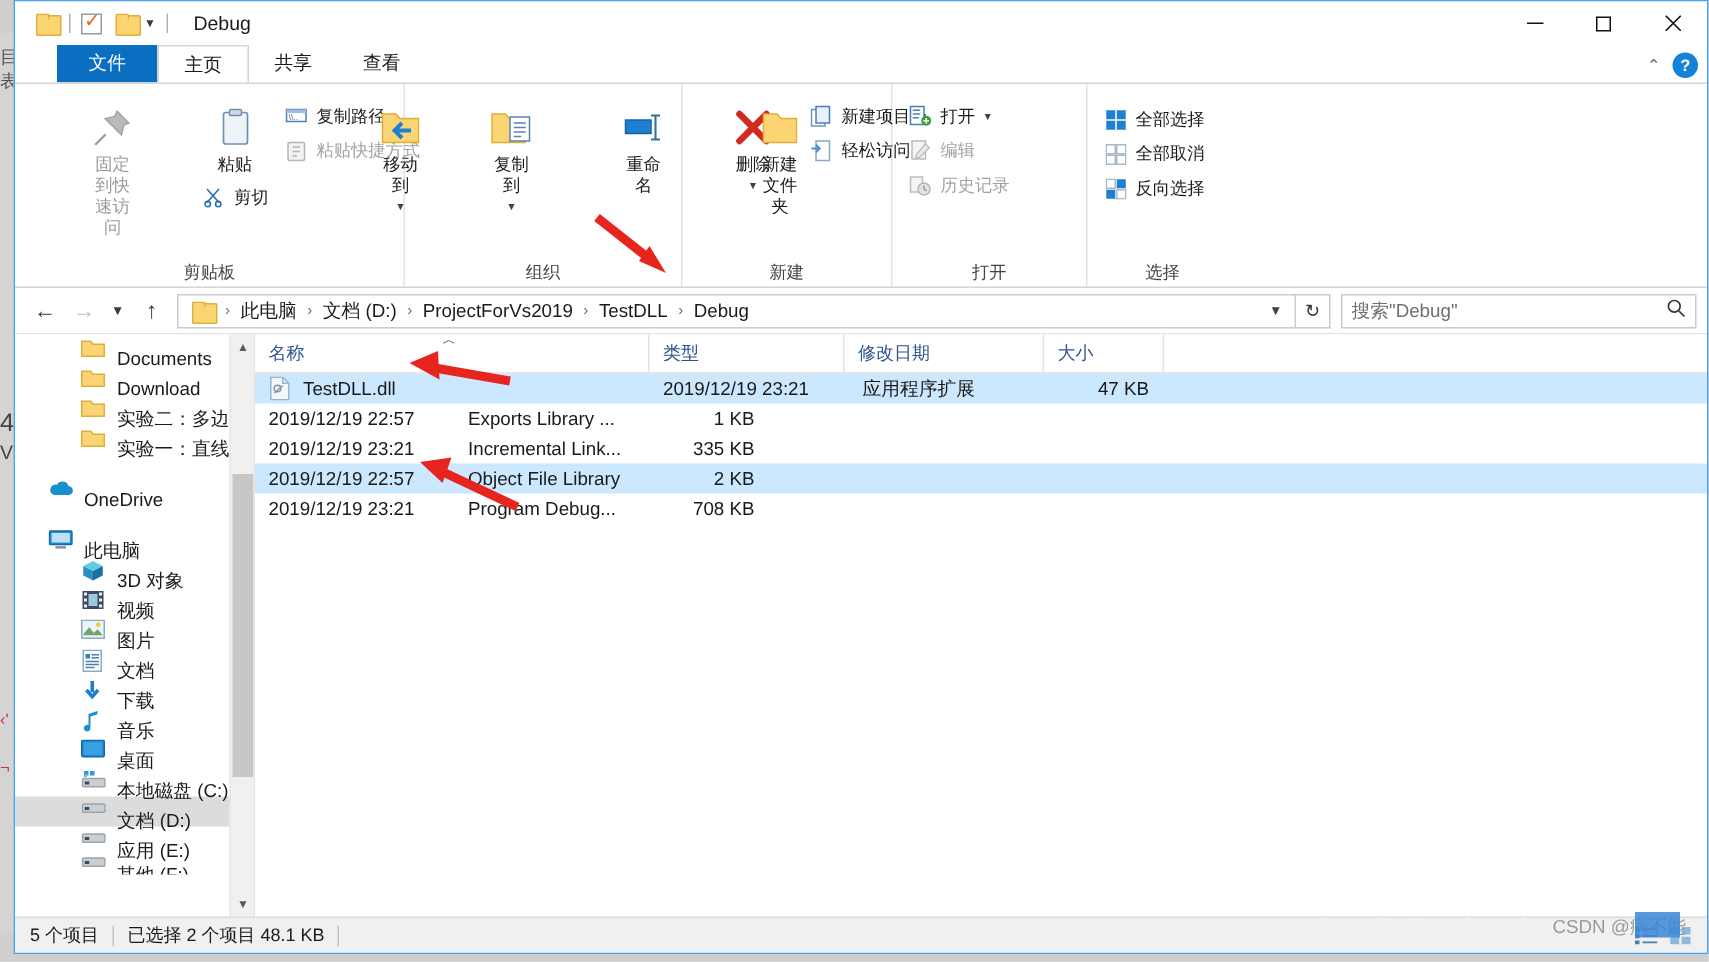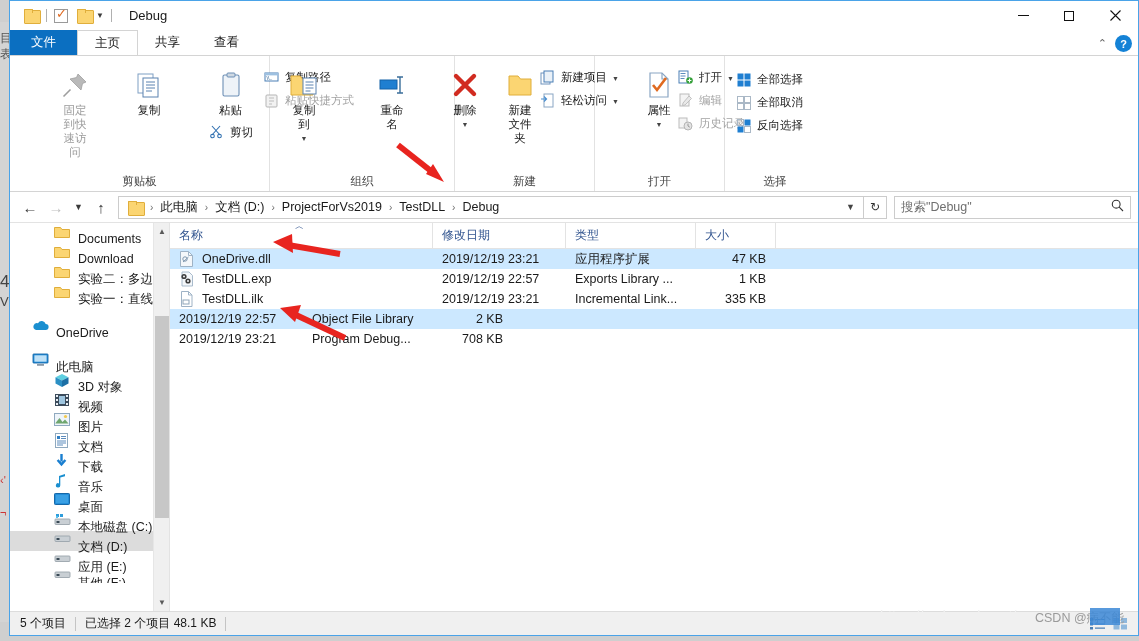--- a/index.html
+++ b/index.html
@@ -67,21 +67,21 @@
   }
   .win-btns { position: absolute; right: 0; top: 0; display: flex; }
   .win-btn {
     width: 46px; height: 29px; display: flex; align-items: center; justify-content: center;
     font-size: 13px; color: #111;
   }
 
   
   #tab-strip {
     height: 25px; flex: 0 0 25px; display: flex; align-items: flex-end;
-    background: #ffffff; position: relative;
+    background: #ffffff; position: relative; margin-left: 28px;
   }
   .rtab {
     height: 25px; padding: 0 17px; font-size: 12.5px; color: #1a1a1a;
     display: flex; align-items: center; background: #ffffff;
   }
   .rtab.file { background: #0b6fc1; color: #ffffff; padding: 0 21px; }
   .rtab.active {
     background: #ffffff; border-left: 1px solid #d4d4d4; border-right: 1px solid #d4d4d4;
     border-top: 1px solid #d4d4d4;
   }
@@ -299,33 +299,20 @@
               <g fill="#b9b9b9" stroke="#9e9e9e" stroke-width="0.8">
                 <path d="M18 4 L26 12 L22.5 13.5 L21 20 L10 9 L16.5 7.5 Z"></path>
               </g>
               <path d="M10.5 19.5 L3.5 26.5" stroke="#9e9e9e" stroke-width="1.6" fill="none"></path>
             </svg>
           </span>
           <span>固定到快</span>
           <span>速访问</span>
         </div>
 
-        <div class="big-btn">
-          <span class="big-ico">
-            <svg width="30" height="30" viewBox="0 0 30 30">
-              <rect x="4" y="4" width="15" height="19" fill="#fff" stroke="#7f9fc4" stroke-width="1"></rect>
-              <rect x="9" y="8" width="15" height="19" fill="#fff" stroke="#5b82b0" stroke-width="1"></rect>
-              <g stroke="#5b82b0" stroke-width="1">
-                <path d="M12 12h9M12 15h9M12 18h9M12 21h6"></path>
-              </g>
-              <path d="M19 8 v-? " fill="none"></path>
-            </svg>
-          </span>
-          <span>复制</span>
-        </div>
 
         <div class="big-btn">
           <span class="big-ico">
             <svg width="30" height="30" viewBox="0 0 30 30">
               <rect x="7" y="5" width="16" height="21" rx="1.5" fill="#eef3f8" stroke="#6d8fb5" stroke-width="1.1"></rect>
               <rect x="11" y="3" width="8" height="4" rx="1" fill="#cfd9e3" stroke="#6d8fb5" stroke-width="1"></rect>
             </svg>
           </span>
           <span>粘贴</span>
           <span class="small-btn" style="padding:0;margin-top:4px">
@@ -366,20 +353,30 @@
         </div>
       </div>
       <div class="rgroup-title">剪贴板</div>
     </div>
 
     <div class="rgroup" style="width:185px">
       <div class="rgroup-body" style="justify-content:center">
         <div class="big-btn" style="width:46px">
           <span class="big-ico">
             <svg width="30" height="28" viewBox="0 0 30 28">
+              <path d="M3 5h9l2.5 3H27v16H3z" fill="#fbd572" stroke="#e0ae3b" stroke-width="1"></path>
+              <path d="M22 16 H12 M16 11 L11 16 L16 21" stroke="#1f7fd1" stroke-width="2.6" fill="none"></path>
+            </svg>
+          </span>
+          <span>移动到</span>
+          <span class="btn-caret">▼</span>
+        </div>
+        <div class="big-btn" style="width:46px">
+          <span class="big-ico">
+            <svg width="30" height="28" viewBox="0 0 30 28">
               <path d="M2 5h9l2.5 3H24v16H2z" fill="#fbd572" stroke="#e0ae3b" stroke-width="1"></path>
               <rect x="14" y="7" width="13" height="16" fill="#fff" stroke="#5b82b0" stroke-width="1"></rect>
               <path d="M16.5 11h8M16.5 14h8M16.5 17h8M16.5 20h5" stroke="#5b82b0" stroke-width="1"></path>
             </svg>
           </span>
           <span>复制到</span>
           <span class="btn-caret">▼</span>
         </div>
         <div style="width:1px;background:#e2e2e2;margin:2px 7px 2px 7px;"></div>
         <div class="big-btn" style="width:46px">
@@ -436,31 +433,20 @@
             <span>轻松访问</span>
             <span class="btn-caret">▼</span>
           </div>
         </div>
       </div>
       <div class="rgroup-title">新建</div>
     </div>
 
     <div class="rgroup" style="width:130px">
       <div class="rgroup-body">
-        <div class="big-btn" style="width:44px">
-          <span class="big-ico">
-            <svg width="28" height="30" viewBox="0 0 28 30">
-              <path d="M5 3h12l6 6v18H5z" fill="#fff" stroke="#8aa6c4" stroke-width="1.2"></path>
-              <path d="M17 3v6h6" fill="none" stroke="#8aa6c4" stroke-width="1.2"></path>
-              <path d="M8 15 L12 20 L21 8" stroke="#e06a20" stroke-width="2.6" fill="none"></path>
-            </svg>
-          </span>
-          <span>属性</span>
-          <span class="btn-caret">▼</span>
-        </div>
         <div class="small-col">
           <div class="small-btn">
             <span class="mini-ico">
               <svg width="15" height="15" viewBox="0 0 15 15">
                 <rect x="1" y="1" width="9" height="12" fill="#fff" stroke="#4a7fb5" stroke-width="1"></rect>
                 <path d="M2.5 3.5h5M2.5 6h5M2.5 8.5h4" stroke="#4a7fb5" stroke-width="0.9"></path>
                 <circle cx="11.5" cy="10.5" r="3.3" fill="#35a03a"></circle>
                 <path d="M11.5 8.6v3.8M9.6 10.5h3.8" stroke="#fff" stroke-width="1.1"></path>
               </svg>
             </span>
@@ -769,79 +755,55 @@
         <div class="sb-arrow" style="position:absolute;bottom:0">▼</div>
       </div>
     </div>
 
     <div id="file-pane">
       <div id="col-head">
         <div class="col" style="width:263px">
           <span class="sort-caret" style="left:125px;top:-3px">︿</span>
           <span>名称</span>
         </div>
+        <div class="col" style="width:130px">
+          <span>类型</span>
+        </div>
         <div class="col" style="width:133px">
           <span>修改日期</span>
-        </div>
-        <div class="col" style="width:130px">
-          <span>类型</span>
         </div>
         <div class="col" style="width:80px">
           <span>大小</span>
         </div>
       </div>
 
       <div class="frow sel">
         <div class="fcell name" style="width:263px">
           <span class="file-ico">
             <svg width="15" height="16" viewBox="0 0 15 16">
               <path d="M1.5 0.5h8l4 4v11h-12z" fill="#f4f7fa" stroke="#9fb3c6" stroke-width="1"></path>
               <path d="M9.5 0.5v4h4" fill="none" stroke="#9fb3c6" stroke-width="1"></path>
               <circle cx="6" cy="8" r="2.2" fill="none" stroke="#7f97ae" stroke-width="1"></circle>
               <path d="M4 11 L9.5 6" stroke="#7f97ae" stroke-width="1"></path>
             </svg>
           </span>
-          <span>OneDrive.dll</span>
+          <span>TestDLL.dll</span>
         </div>
         <div class="fcell" style="width:133px;padding-left:9px">2019/12/19 23:21</div>
         <div class="fcell" style="width:130px;padding-left:9px">应用程序扩展</div>
         <div class="fcell num" style="width:80px">47 KB</div>
       </div>
 
       <div class="frow">
-        <div class="fcell name" style="width:263px">
-          <span class="file-ico">
-            <svg width="15" height="16" viewBox="0 0 15 16">
-              <path d="M3 1h7l3.5 3.5V15H3z" fill="#f4f7fa" stroke="#9fb3c6" stroke-width="0.9"></path>
-              <g fill="#3c3c3c">
-                <circle cx="5" cy="5.5" r="2.6"></circle>
-                  <circle cx="5" cy="5.5" r="1" fill="#f4f7fa"></circle>
-                <circle cx="9" cy="10" r="2.6"></circle>
-                  <circle cx="9" cy="10" r="1" fill="#f4f7fa"></circle>
-              </g>
-            </svg>
-          </span>
-          <span>TestDLL.exp</span>
-        </div>
         <div class="fcell" style="width:133px;padding-left:9px">2019/12/19 22:57</div>
         <div class="fcell" style="width:130px;padding-left:9px">Exports Library ...</div>
         <div class="fcell num" style="width:80px">1 KB</div>
       </div>
 
       <div class="frow">
-        <div class="fcell name" style="width:263px">
-          <span class="file-ico">
-            <svg width="15" height="16" viewBox="0 0 15 16">
-              <path d="M2.5 0.5h7l3.5 3.5V15.5h-10.5z" fill="#fff" stroke="#9fb3c6" stroke-width="1"></path>
-              <path d="M9.5 0.5v3.5h3.5" fill="none" stroke="#9fb3c6" stroke-width="1"></path>
-              <rect x="4" y="9" width="6" height="4" fill="none" stroke="#8fa5b8" stroke-width="1"></rect>
-            </svg>
-          </span>
-          <span>TestDLL.ilk</span>
-        </div>
         <div class="fcell" style="width:133px;padding-left:9px">2019/12/19 23:21</div>
         <div class="fcell" style="width:130px;padding-left:9px">Incremental Link...</div>
         <div class="fcell num" style="width:80px">335 KB</div>
       </div>
 
       <div class="frow sel">
         <div class="fcell" style="width:133px;padding-left:9px">2019/12/19 22:57</div>
         <div class="fcell" style="width:130px;padding-left:9px">Object File Library</div>
         <div class="fcell num" style="width:80px">2 KB</div>
       </div>

